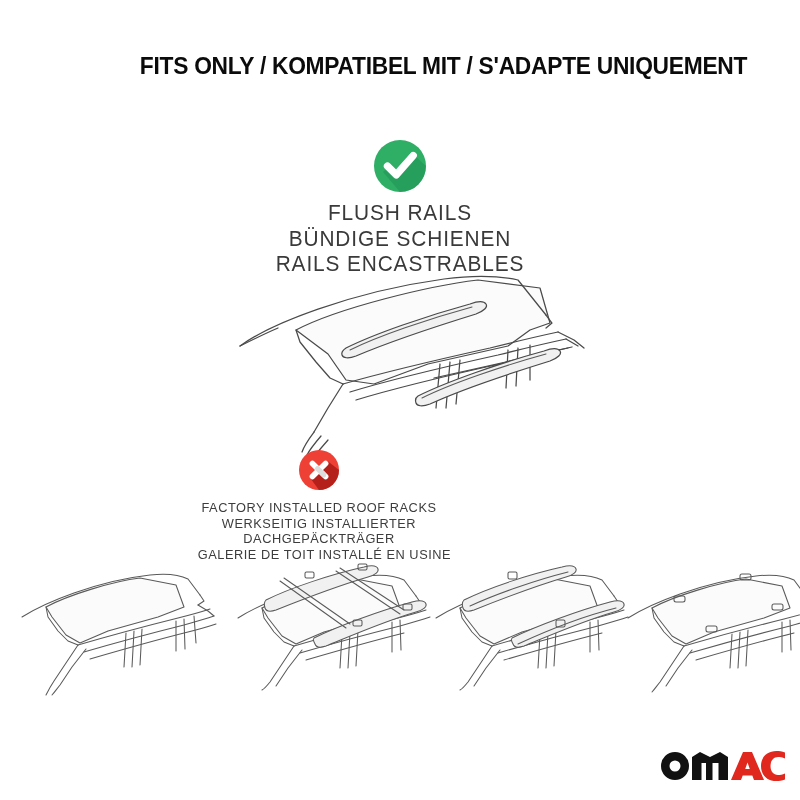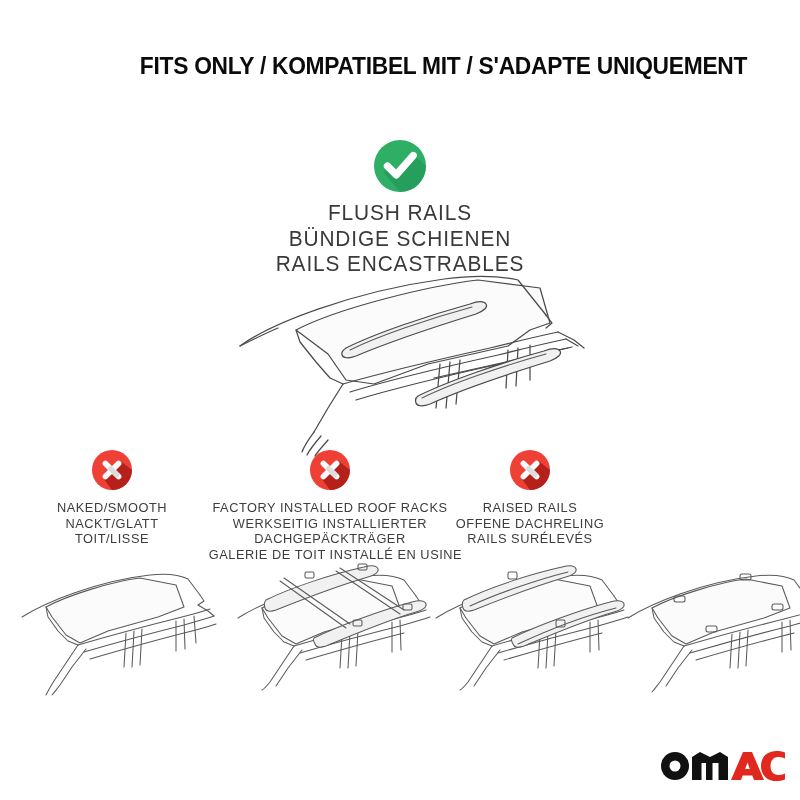--- a/index.html
+++ b/index.html
@@ -78,21 +78,21 @@
     left: 0;
     width: 800px;
     height: 250px;
   }
   .col {
     position: absolute;
     top: 0;
     text-align: center;
   }
   .col-0 { left: 12px;  width: 200px; }
-  .col-1 { left: 205px; width: 250px; }
+  .col-1 { left: 194px; width: 250px; }
   .col-2 { left: 430px; width: 200px; }
   .col-3 { left: 612px; width: 160px; }
 
   .icon-no {
     width: 40px;
     height: 40px;
     display: inline-block;
   }
   .col-caption {
     margin-top: 6px;
@@ -189,68 +189,38 @@
     <path class="ln railfill" d="M168 80 C196 66 248 48 292 36 C300 33 306 33 308 36 C310 39 306 43 298 46 C256 59 204 77 178 88 C170 91 165 90 164 87 C163 84 165 82 168 80 Z"></path>
     <path class="ln-t" d="M172 82 C200 68 250 51 294 39"></path>
 
     <path class="ln railfill" d="M240 128 C268 114 322 95 366 83 C374 80 380 80 382 83 C384 86 380 90 372 93 C330 106 278 124 252 136 C244 139 239 138 238 135 C237 132 237 130 240 128 Z"></path>
     <path class="ln-t" d="M244 130 C272 116 324 98 368 86"></path>
   </svg>
 </div>
 
 <div class="cols">
 
-  <div class="col col-0">
-    <span class="icon-no">
-      <svg viewBox="0 0 40 40" width="40" height="40" aria-hidden="true">
-        <circle cx="20" cy="20" r="20" fill="#ef4036"></circle>
-        <path d="M20 40 A20 20 0 0 0 40 20 L28.5 11 L20 18 L11.5 28.5 Z" fill="#a31612" opacity="0.75"></path>
-        <path d="M13.4 13.4 L26.6 26.6 M26.6 13.4 L13.4 26.6" stroke="#ffffff" stroke-width="5.6" stroke-linecap="round"></path>
-        <path d="M18.6 18.6 L24.8 24.8" stroke="#dddddd" stroke-width="5.2" stroke-linecap="round"></path>
-      </svg>
-    </span>
-    <div class="col-caption">
-      <div>NAKED/SMOOTH</div>
-      <div>NACKT/GLATT</div>
-      <div>TOIT/LISSE</div>
-    </div>
-  </div>
 
   <div class="col col-1">
     <span class="icon-no">
       <svg viewBox="0 0 40 40" width="40" height="40" aria-hidden="true">
         <circle cx="20" cy="20" r="20" fill="#ef4036"></circle>
         <path d="M20 40 A20 20 0 0 0 40 20 L28.5 11 L20 18 L11.5 28.5 Z" fill="#a31612" opacity="0.75"></path>
         <path d="M13.4 13.4 L26.6 26.6 M26.6 13.4 L13.4 26.6" stroke="#ffffff" stroke-width="5.6" stroke-linecap="round"></path>
         <path d="M18.6 18.6 L24.8 24.8" stroke="#dddddd" stroke-width="5.2" stroke-linecap="round"></path>
       </svg>
     </span>
     <div class="col-caption">
       <div>FACTORY INSTALLED ROOF RACKS</div>
       <div>WERKSEITIG INSTALLIERTER</div>
       <div>DACHGEPÄCKTRÄGER</div>
       <div>GALERIE DE TOIT INSTALLÉ EN USINE</div>
     </div>
   </div>
 
-  <div class="col col-2">
-    <span class="icon-no">
-      <svg viewBox="0 0 40 40" width="40" height="40" aria-hidden="true">
-        <circle cx="20" cy="20" r="20" fill="#ef4036"></circle>
-        <path d="M20 40 A20 20 0 0 0 40 20 L28.5 11 L20 18 L11.5 28.5 Z" fill="#a31612" opacity="0.75"></path>
-        <path d="M13.4 13.4 L26.6 26.6 M26.6 13.4 L13.4 26.6" stroke="#ffffff" stroke-width="5.6" stroke-linecap="round"></path>
-        <path d="M18.6 18.6 L24.8 24.8" stroke="#dddddd" stroke-width="5.2" stroke-linecap="round"></path>
-      </svg>
-    </span>
-    <div class="col-caption">
-      <div>RAISED RAILS</div>
-      <div>OFFENE DACHRELING</div>
-      <div>RAILS SURÉLEVÉS</div>
-    </div>
-  </div>
 
 </div>
 
 <div class="thumb-art thumb-0">
   <svg viewBox="0 0 210 140" width="210" height="140" aria-hidden="true">
     <path class="fillpanel ln-t" d="M38 52 C60 40 106 26 132 23 L168 30 L176 52 L150 62 L100 76 L72 88 L58 80 L44 62 Z"></path>
     <path class="ln-t" d="M14 62 C36 48 88 26 142 20 C160 18 172 20 180 24 L192 40"></path>
     <path class="ln-t" d="M192 40 L196 46 L190 50"></path>
     <path class="ln-t" d="M38 52 L40 62 L50 76 L60 86 L70 90"></path>
     <path class="ln-t" d="M70 90 L58 108 L46 126 C42 132 40 136 38 140"></path>

